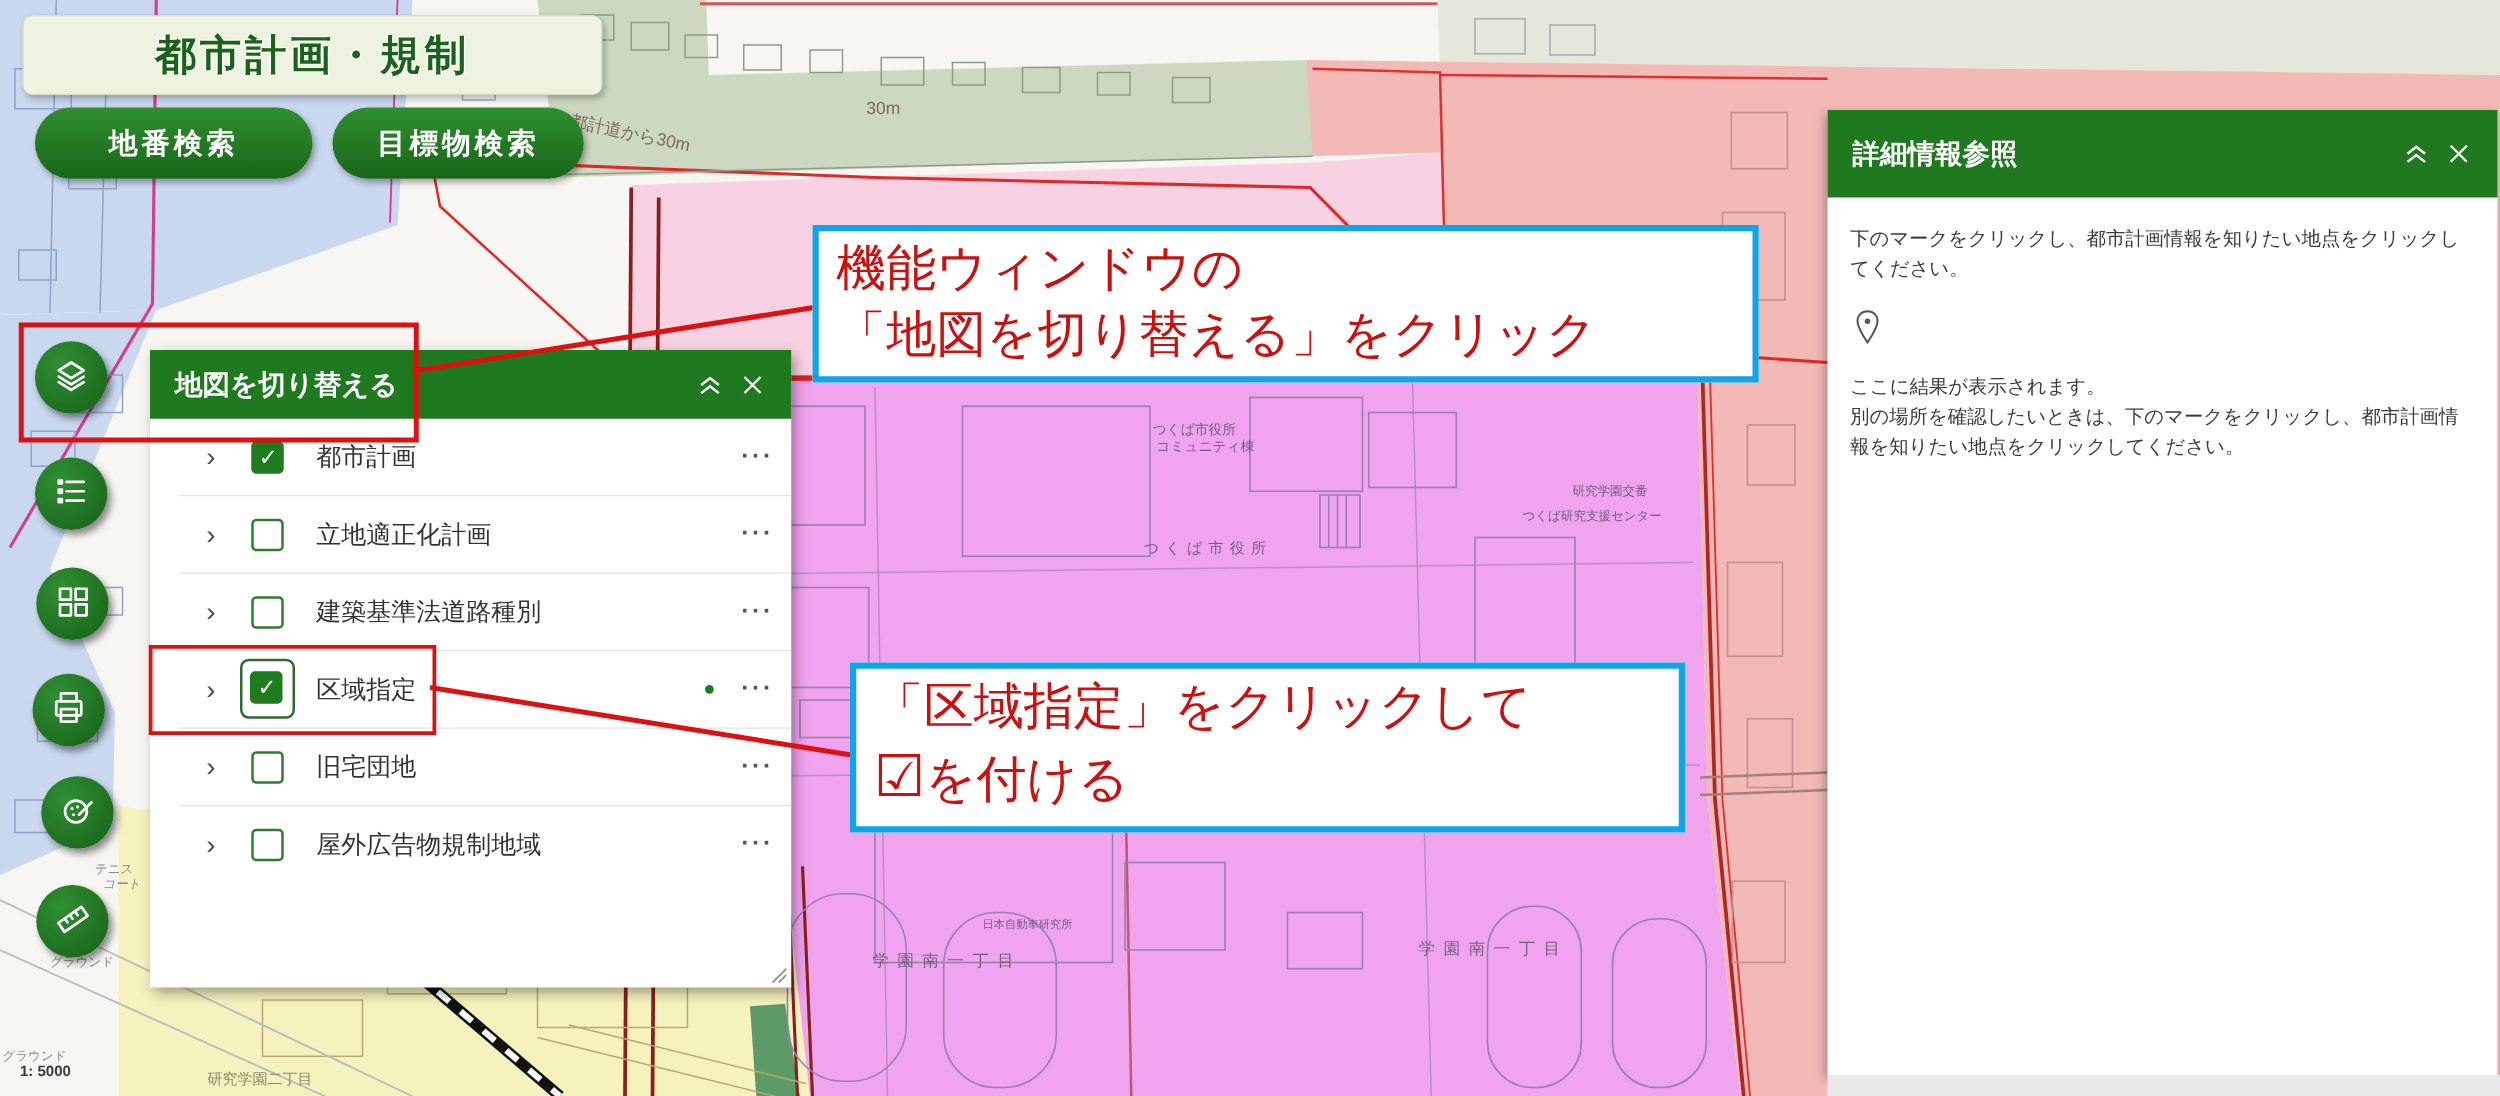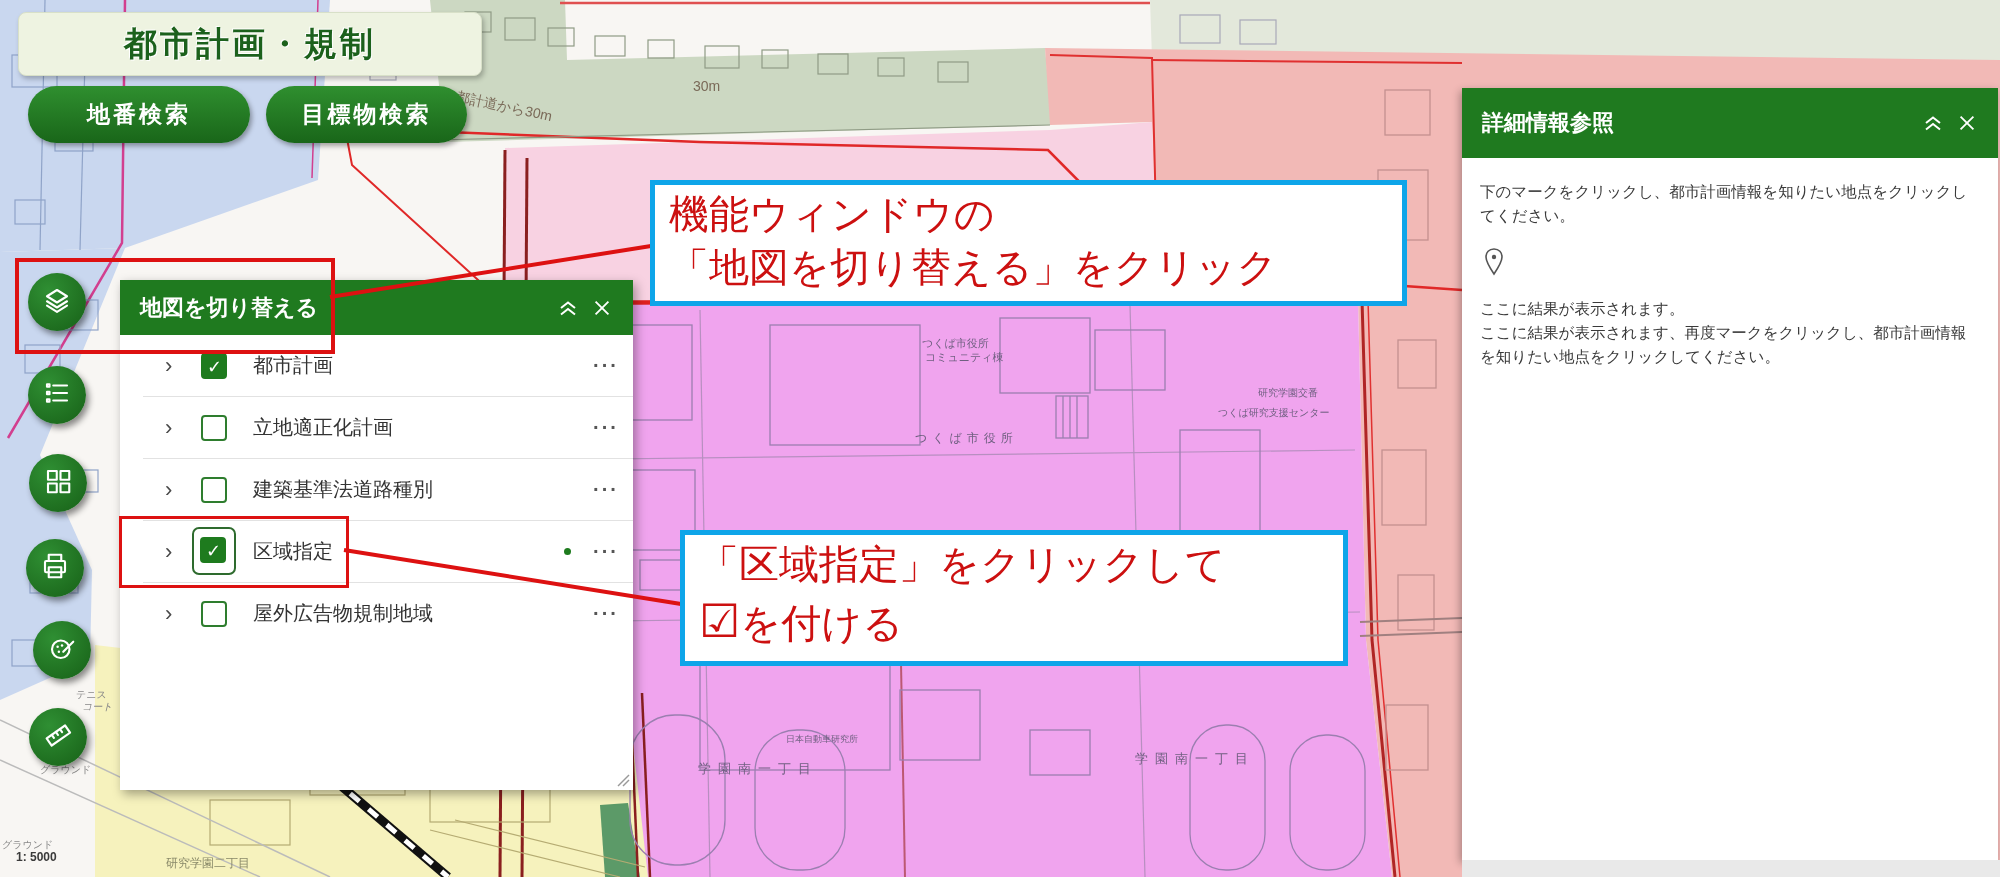--- a/index.html
+++ b/index.html
@@ -332,20 +332,27 @@
         <span class="focus-ring">
           <span class="cb checked"></span>
         </span>
         <span class="row-label">区域指定</span>
         <span class="green-dot" style="visibility: visible;"></span>
         <span class="row-menu"></span>
       </div>
       <div class="layer-row">
         <span class="row-chevron"></span>
         <span class="cb"></span>
+        <span class="row-label">旧宅団地</span>
+
+        <span class="row-menu"></span>
+      </div>
+      <div class="layer-row">
+        <span class="row-chevron"></span>
+        <span class="cb"></span>
         <span class="row-label">屋外広告物規制地域</span>
 
         <span class="row-menu"></span>
       </div>
     </div>
     <div id="resize-handle">
       <svg width="16" height="16" viewBox="0 0 16 16">
           <line x1="4" y1="15" x2="15" y2="4" stroke="#999" stroke-width="1.5"></line>
           <line x1="9" y1="15" x2="15" y2="9" stroke="#999" stroke-width="1.5"></line>
         </svg>
@@ -369,21 +376,21 @@
     </div>
     <div id="info-body">
       <p>下のマークをクリックし、都市計画情報を知りたい地点をクリックしてください。</p>
       <span id="pin-btn">
         <svg width="20" height="28" viewBox="0 0 20 28">
             <path d="M10 1 C5 1 2 4.5 2 9 C2 14 10 26 10 26 C10 26 18 14 18 9 C18 4.5 15 1 10 1 Z" fill="none" stroke="#555" stroke-width="1.6"></path>
             <circle cx="10" cy="9" r="2.2" fill="#555"></circle>
           </svg>
       </span>
       <p style="margin-bottom:0;">ここに結果が表示されます。</p>
-      <p>ここに結果が表示されます、再度マークをクリックし、都市計画情報を知りたい地点をクリックしてください。</p>
+      <p>別の場所を確認したいときは、下のマークをクリックし、都市計画情報を知りたい地点をクリックしてください。</p>
     </div>
   </div>
   <div id="bottom-gray"></div>
 
   <svg id="anno-lines" width="2000" height="877" viewBox="0 0 2000 877">
     <line x1="330" y1="297" x2="651" y2="246" stroke="#dd1111" stroke-width="4"></line>
     <line x1="344" y1="550" x2="681" y2="604" stroke="#dd1111" stroke-width="4"></line>
   </svg>
   <div class="red-rect" style="left:15px;top:258px;width:312px;height:88px;"></div>
   <div class="red-rect" style="left:119px;top:516px;width:224px;height:66px;border-width:3.5px;"></div>

